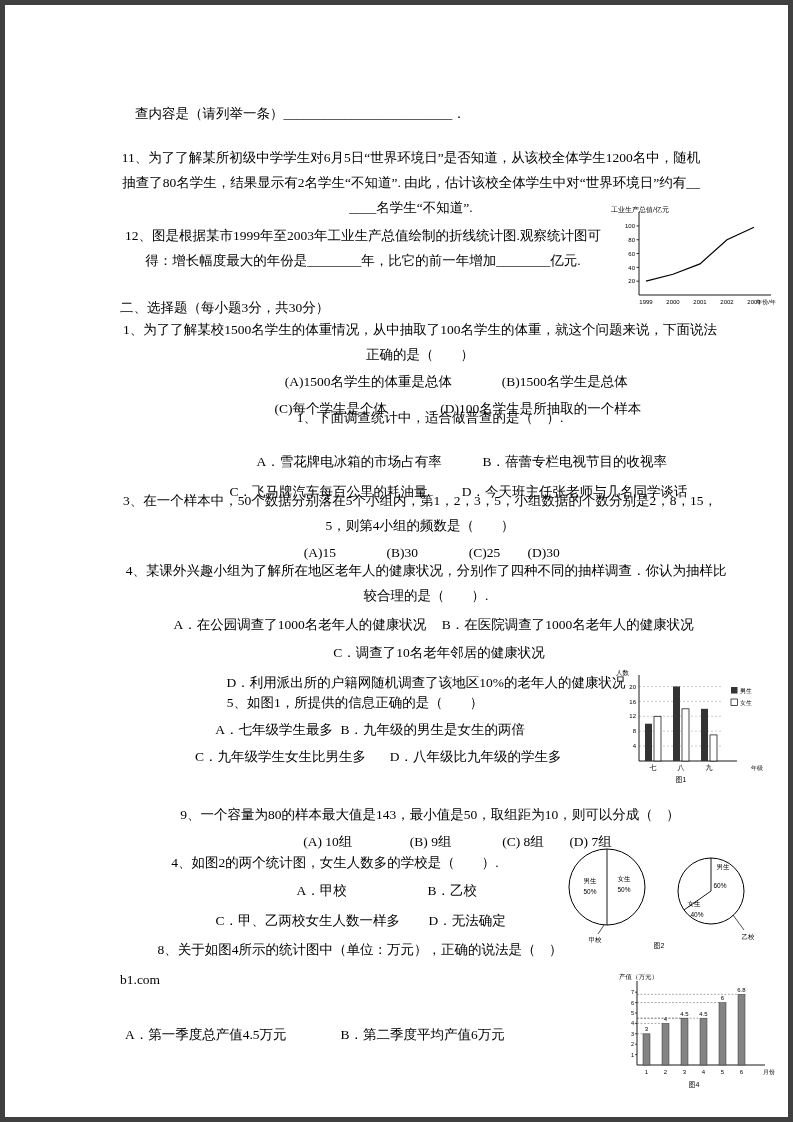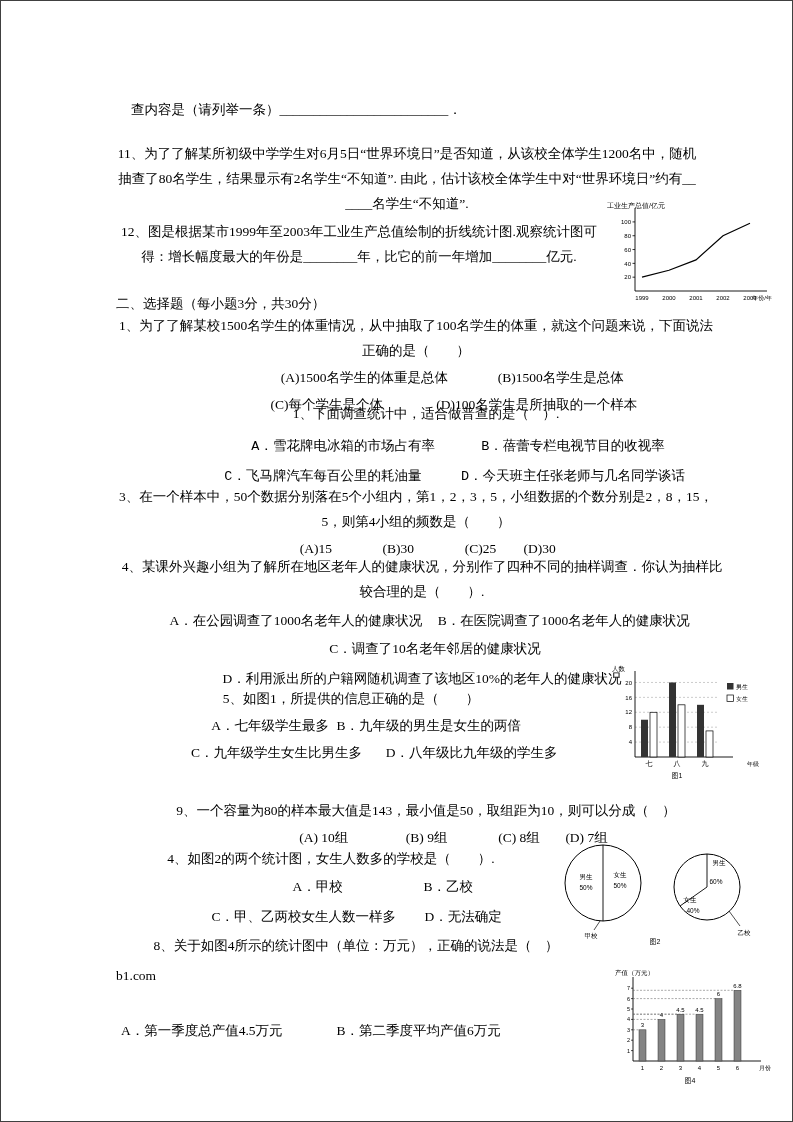--- a/index.html
+++ b/index.html
@@ -1,20 +1,20 @@
 <!DOCTYPE html>
 <html><head>
 <meta charset="utf-8">
 <style>
   html,body{margin:0;padding:0;background:#fff;}
   .page{
     position:relative;
     width:793px;height:1122px;
     background:#fff;
-    border:1px solid #404040;
+    border:5px solid #404040;
     box-sizing:border-box;
     font-family:"Liberation Serif","DejaVu Serif",serif;
     font-size:13.5px;
     line-height:25px;
     color:#000;
     overflow:hidden;
   }
   .abs{position:absolute;}
   .q{word-break:break-all;text-align:center;}
   .optrow{margin-top:2px;white-space:nowrap;}
@@ -70,21 +70,21 @@
       </div>
       <div class="optrow">
         <span class="o" style="width:212px;">(C)每个学生是个体</span>
         <span class="o">(D)100名学生是所抽取的一个样本</span>
       </div>
     </div>
   </div>
 
   <div class="abs q" style="top:400px;left:115px;width:620px;">
     <div>1、下面调查统计中，适合做普查的是（　）.</div>
-    <div class="opts" style="margin-top:8px;font-family:Liberation Mono, monospace;">
+    <div class="opts" style="margin-top:19px;">
       <div class="optrow">
         <span class="o" style="width:260px;">A．雪花牌电冰箱的市场占有率</span>
         <span class="o">B．蓓蕾专栏电视节目的收视率</span>
       </div>
       <div class="optrow" style="margin-top:5px;">
         <span class="o" style="width:260px;">C．飞马牌汽车每百公里的耗油量</span>
         <span class="o">D．今天班主任张老师与几名同学谈话</span>
       </div>
     </div>
   </div>

